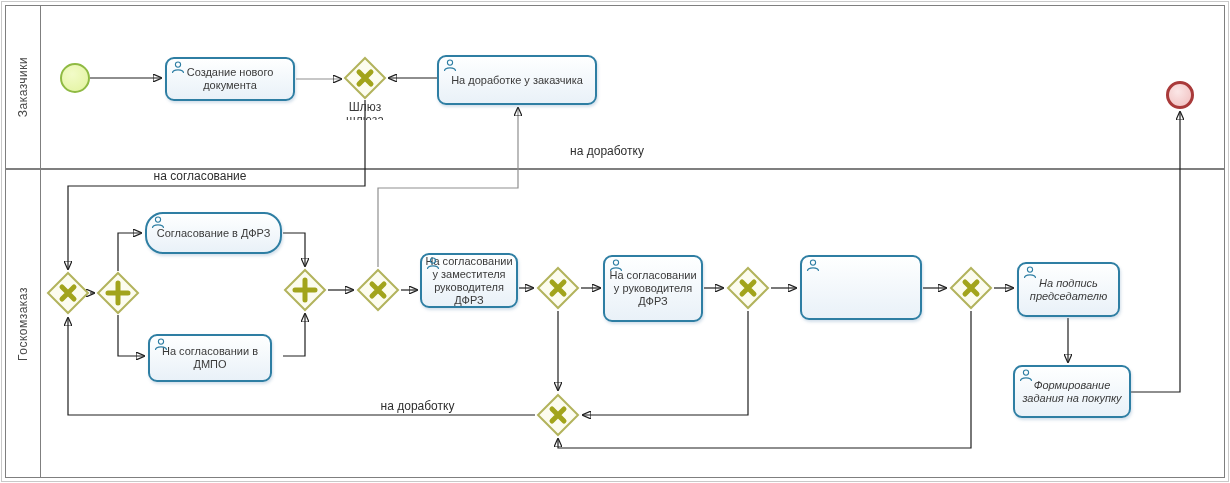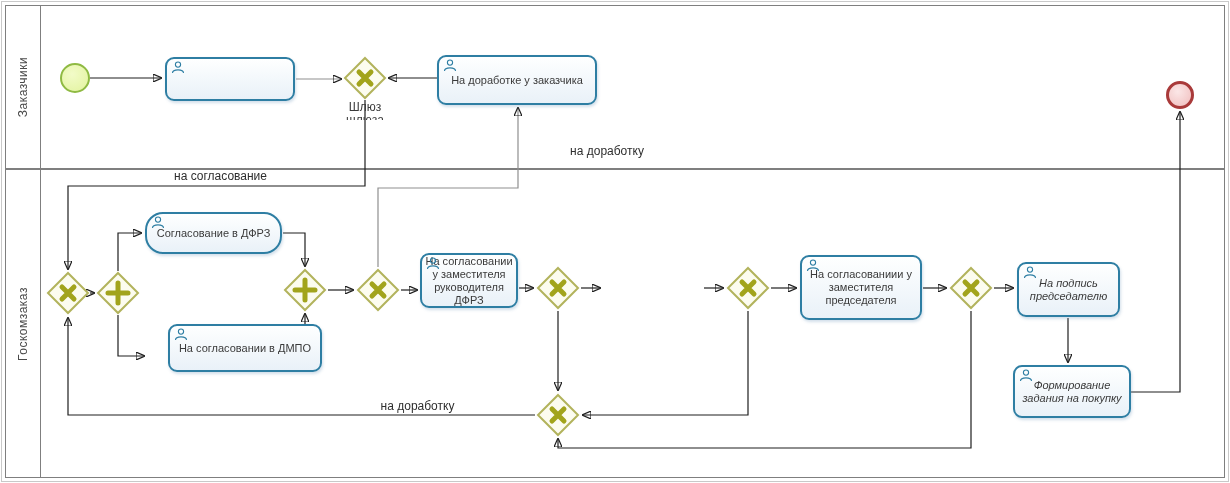--- a/index.html
+++ b/index.html
@@ -82,61 +82,68 @@
   </svg>
 
   <div class="evt start"></div>
   <div class="evt end"></div>
 
   <div class="task" style="left:165px;top:57px;width:130px;height:44px;">
     <svg class="person-icon" width="14" height="13" viewBox="0 0 14 13">
         <circle cx="7" cy="3.6" r="2.6" fill="none" stroke="#2e7ea3" stroke-width="1.1"></circle>
         <path d="M1.5 12 C1.5 7.8 12.5 7.8 12.5 12" fill="none" stroke="#2e7ea3" stroke-width="1.1"></path>
       </svg>
+    <span>Создание нового документа</span>
   </div>
 
   <div class="task" style="left:437px;top:55px;width:160px;height:50px;">
     <svg class="person-icon" width="14" height="13" viewBox="0 0 14 13">
         <circle cx="7" cy="3.6" r="2.6" fill="none" stroke="#2e7ea3" stroke-width="1.1"></circle>
         <path d="M1.5 12 C1.5 7.8 12.5 7.8 12.5 12" fill="none" stroke="#2e7ea3" stroke-width="1.1"></path>
       </svg>
     <span>На доработке у заказчика</span>
   </div>
 
   <div class="task" style="left:145px;top:212px;width:137px;height:42px;border-radius:18px;">
     <svg class="person-icon" width="14" height="13" viewBox="0 0 14 13">
         <circle cx="7" cy="3.6" r="2.6" fill="none" stroke="#2e7ea3" stroke-width="1.1"></circle>
         <path d="M1.5 12 C1.5 7.8 12.5 7.8 12.5 12" fill="none" stroke="#2e7ea3" stroke-width="1.1"></path>
       </svg>
     <span>Согласование в ДФРЗ</span>
   </div>
 
-  <div class="task" style="left:148px;top:324px;width:154px;height:48px;margin-left:20px;">
+  <div class="task" style="left:148px;top:334px;width:124px;height:48px;">
     <svg class="person-icon" width="14" height="13" viewBox="0 0 14 13">
         <circle cx="7" cy="3.6" r="2.6" fill="none" stroke="#2e7ea3" stroke-width="1.1"></circle>
         <path d="M1.5 12 C1.5 7.8 12.5 7.8 12.5 12" fill="none" stroke="#2e7ea3" stroke-width="1.1"></path>
       </svg>
     <span>На согласовании в ДМПО</span>
   </div>
 
   <div class="task" style="left:420px;top:253px;width:98px;height:55px;">
     <svg class="person-icon" width="14" height="13" viewBox="0 0 14 13">
         <circle cx="7" cy="3.6" r="2.6" fill="none" stroke="#2e7ea3" stroke-width="1.1"></circle>
         <path d="M1.5 12 C1.5 7.8 12.5 7.8 12.5 12" fill="none" stroke="#2e7ea3" stroke-width="1.1"></path>
       </svg>
     <span>На согласовании у заместителя руководителя ДФРЗ</span>
   </div>
 
+  <div class="task" style="left:603px;top:255px;width:100px;height:67px;">
+    <svg class="person-icon" width="14" height="13" viewBox="0 0 14 13">
+        <circle cx="7" cy="3.6" r="2.6" fill="none" stroke="#2e7ea3" stroke-width="1.1"></circle>
+        <path d="M1.5 12 C1.5 7.8 12.5 7.8 12.5 12" fill="none" stroke="#2e7ea3" stroke-width="1.1"></path>
+      </svg>
+    <span>На согласовании у руководителя ДФРЗ</span>
+  </div>
 
   <div class="task" style="left:800px;top:255px;width:122px;height:65px;">
     <svg class="person-icon" width="14" height="13" viewBox="0 0 14 13">
         <circle cx="7" cy="3.6" r="2.6" fill="none" stroke="#2e7ea3" stroke-width="1.1"></circle>
         <path d="M1.5 12 C1.5 7.8 12.5 7.8 12.5 12" fill="none" stroke="#2e7ea3" stroke-width="1.1"></path>
       </svg>
-    <span>На согласованиии у заместителя председателя</span>
   </div>
 
   <div class="task" style="left:1017px;top:262px;width:103px;height:55px;font-style:italic;">
     <svg class="person-icon" width="14" height="13" viewBox="0 0 14 13">
         <circle cx="7" cy="3.6" r="2.6" fill="none" stroke="#2e7ea3" stroke-width="1.1"></circle>
         <path d="M1.5 12 C1.5 7.8 12.5 7.8 12.5 12" fill="none" stroke="#2e7ea3" stroke-width="1.1"></path>
       </svg>
     <span>На подпись председателю</span>
   </div>
 
@@ -200,16 +207,16 @@
     <svg width="44" height="44" viewBox="0 0 44 44">
         <polygon points="22,2 42,22 22,42 2,22" fill="#fcfcef" stroke="#b2b35c" stroke-width="2"></polygon>
         <path d="M16 16 L28 28 M28 16 L16 28" stroke="#a2a41c" stroke-width="5" stroke-linecap="round" fill="none"></path>
       </svg>
   </div>
 
   <div class="lbl gw-label" style="left:335px;top:101px;width:60px;">
     <div>Шлюз</div>
     <div class="clipped">шлюза</div>
   </div>
-  <div class="lbl" style="left:117px;top:170px;width:150px;text-align:right;">на согласование</div>
+  <div class="lbl" style="left:125px;top:170px;width:150px;">на согласование</div>
   <div class="lbl" style="left:552px;top:145px;width:110px;">на доработку</div>
   <div class="lbl" style="left:365px;top:400px;width:105px;">на доработку</div>
 </div>
 
 </body></html>

